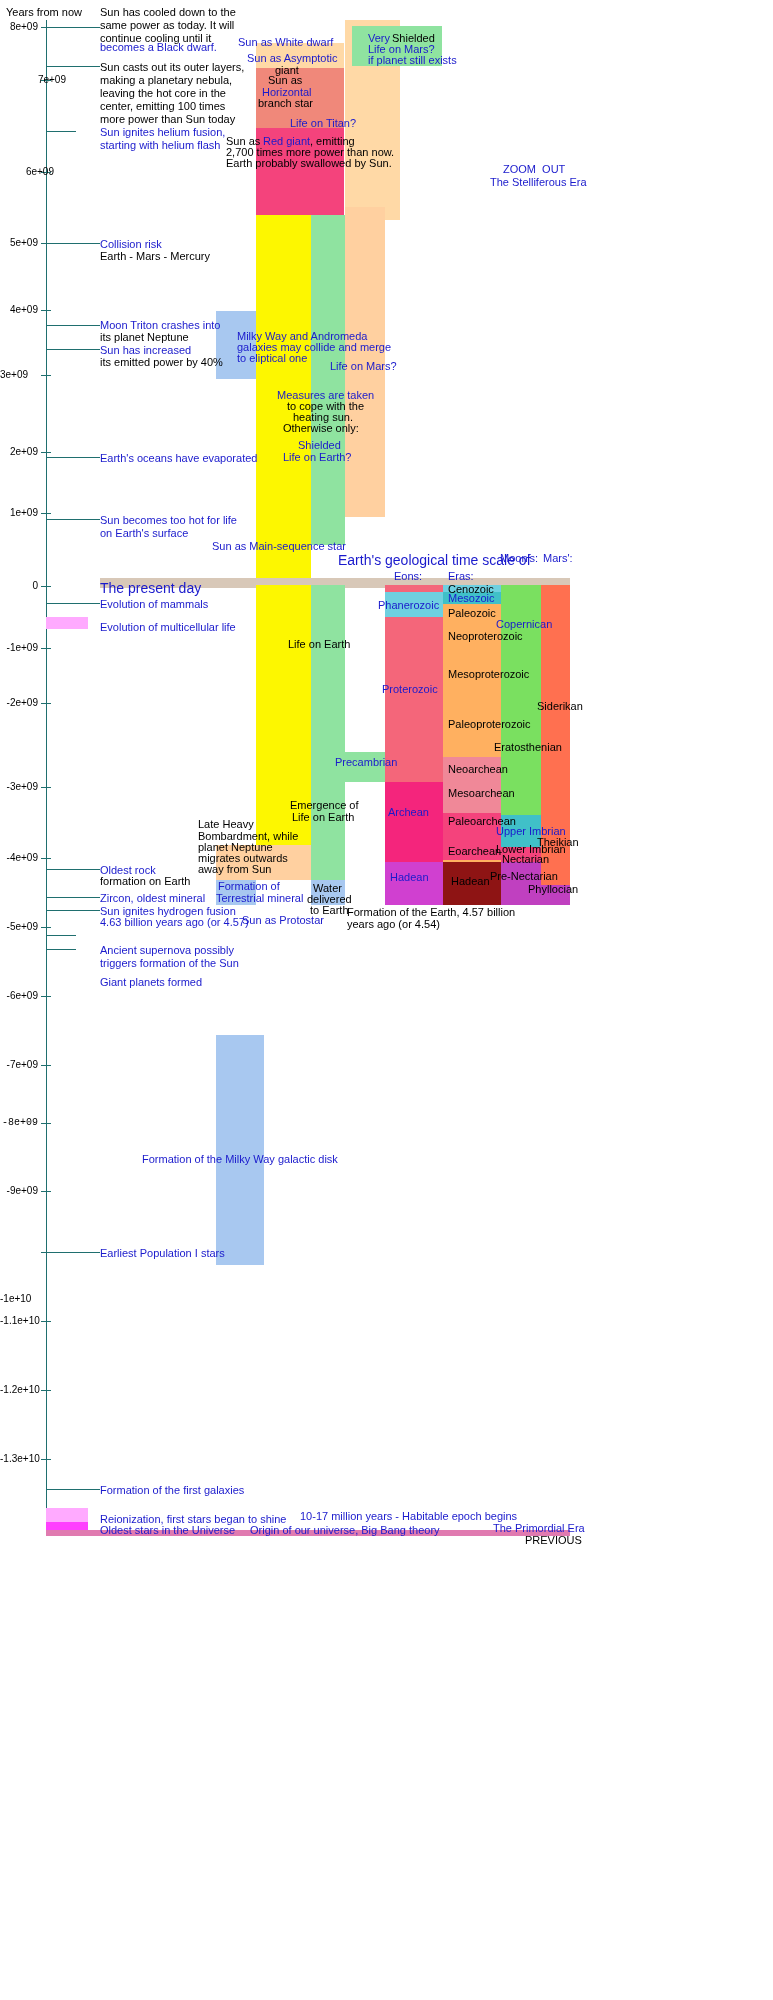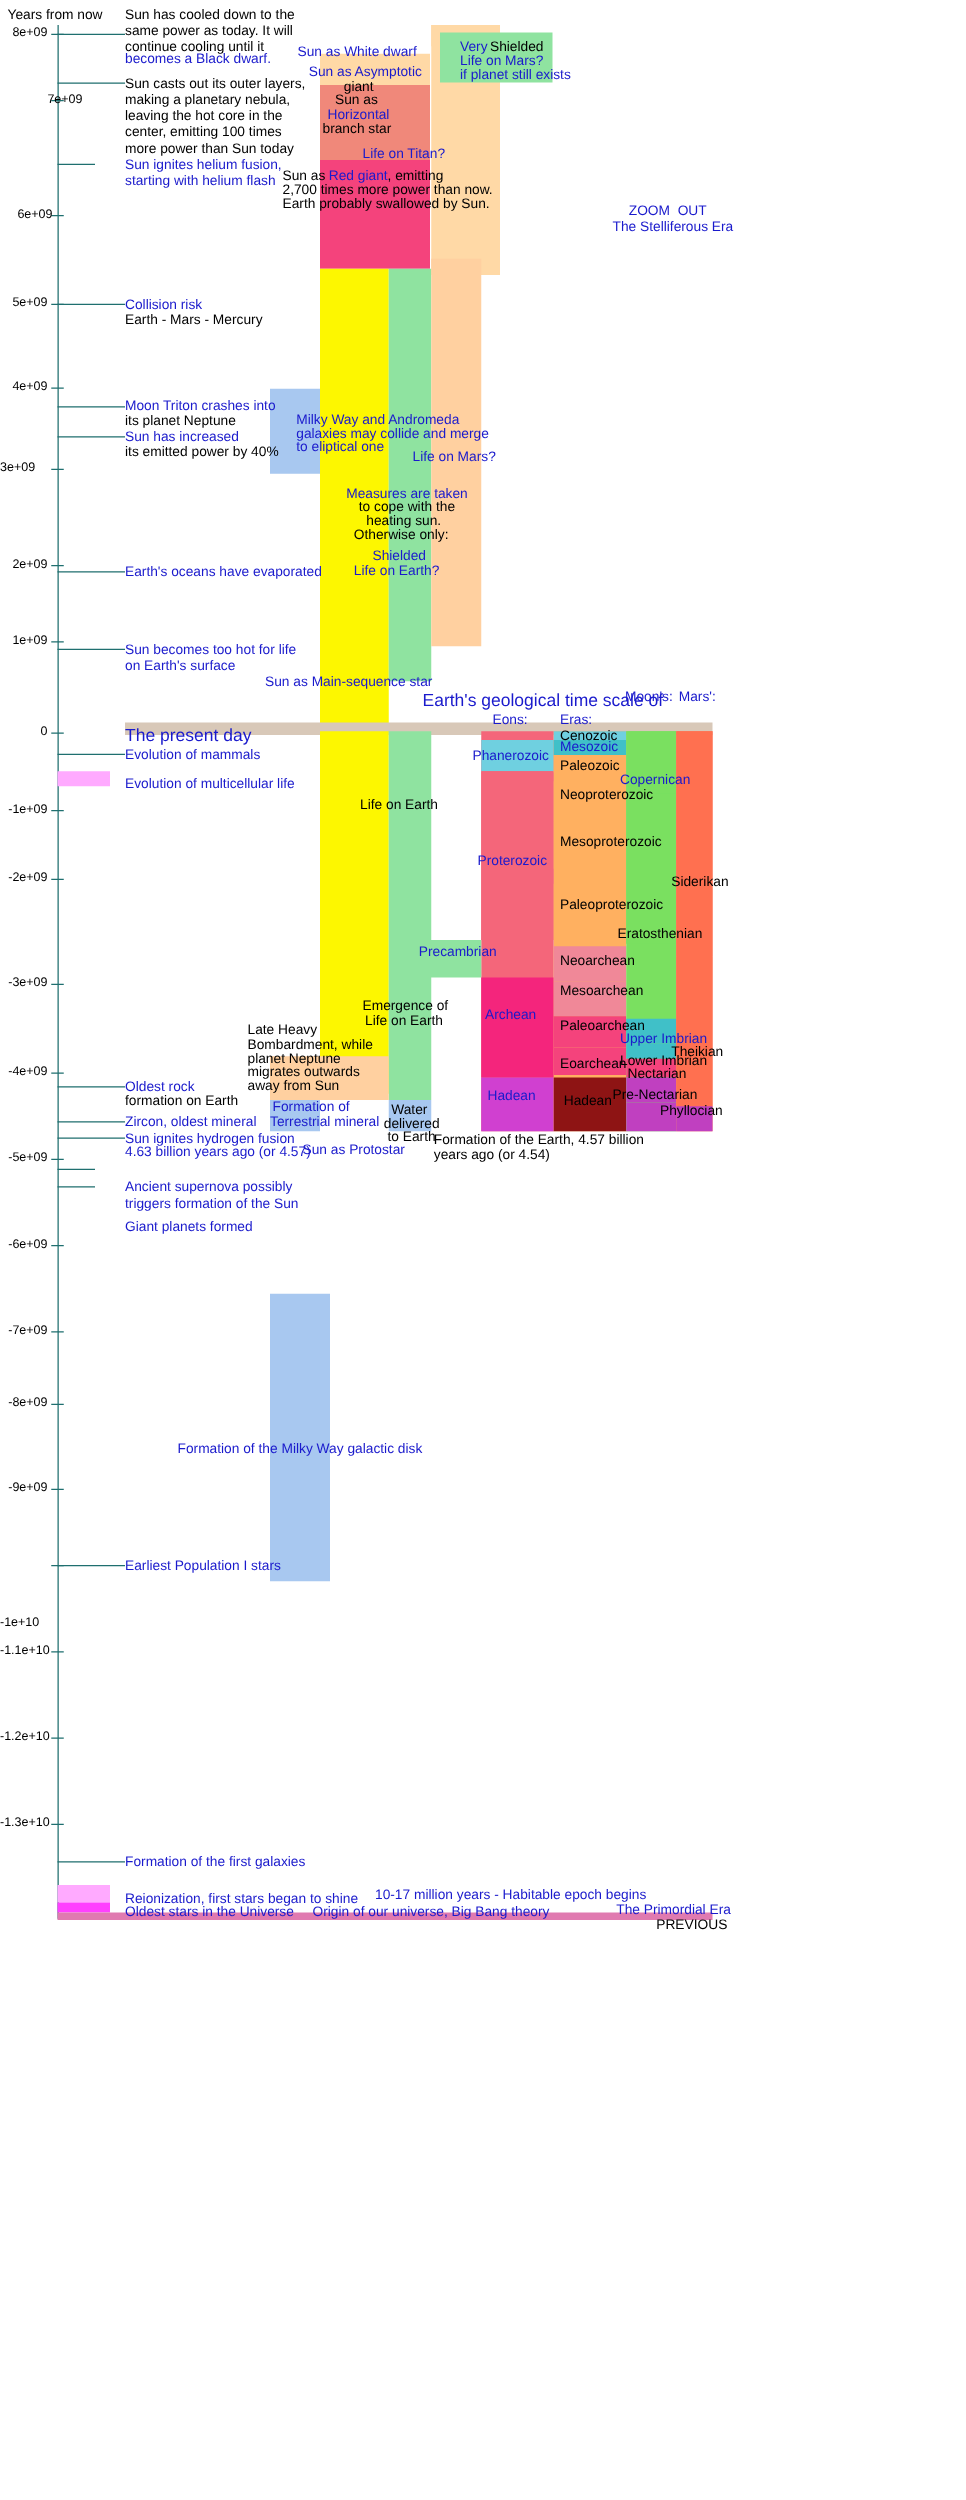--- a/index.html
+++ b/index.html
@@ -25,21 +25,21 @@
 
 <div class="lbl" style="left:6px;top:6px;font-size:11px;">Years from now</div>
 <div class="vaxis" style="left:46px;top:20px;height:1515px;"></div>
 
 <div id="ticks">
     <div class="tick" style="left: 41px; top: 27px;"></div>
     <div class="ticklabel" style="left: 0px; width: 38px; top: 21px;">8e+09</div>
     <div class="tick" style="left: 41px; top: 80px;"></div>
     <div class="ticklabel" style="left: 0px; width: 38px; top: 74px; padding-left: 28px;">7e+09</div>
     <div class="tick" style="left: 41px; top: 172px;"></div>
-    <div class="ticklabel" style="left: 4px; width: 38px; top: 166px;">6e+09</div>
+    <div class="ticklabel" style="left: 16px; width: 38px; top: 166px;">6e+09</div>
     <div class="tick" style="left: 41px; top: 243px;"></div>
     <div class="ticklabel" style="left: 0px; width: 38px; top: 237px;">5e+09</div>
     <div class="tick" style="left: 41px; top: 310px;"></div>
     <div class="ticklabel" style="left: 0px; width: 38px; top: 304px;">4e+09</div>
     <div class="tick" style="left: 41px; top: 375px;"></div>
     <div class="ticklabel" style="left: 0px; width: 26px; top: 369px;">3e+09</div>
     <div class="tick" style="left: 41px; top: 452px;"></div>
     <div class="ticklabel" style="left: 0px; width: 38px; top: 446px;">2e+09</div>
     <div class="tick" style="left: 41px; top: 513px;"></div>
     <div class="ticklabel" style="left: 0px; width: 38px; top: 507px;">1e+09</div>
@@ -53,21 +53,21 @@
     <div class="ticklabel" style="left: 0px; width: 38px; top: 781px;">-3e+09</div>
     <div class="tick" style="left: 41px; top: 858px;"></div>
     <div class="ticklabel" style="left: 0px; width: 38px; top: 852px;">-4e+09</div>
     <div class="tick" style="left: 41px; top: 927px;"></div>
     <div class="ticklabel" style="left: 0px; width: 38px; top: 921px;">-5e+09</div>
     <div class="tick" style="left: 41px; top: 996px;"></div>
     <div class="ticklabel" style="left: 0px; width: 38px; top: 990px;">-6e+09</div>
     <div class="tick" style="left: 41px; top: 1065px;"></div>
     <div class="ticklabel" style="left: 0px; width: 38px; top: 1059px;">-7e+09</div>
     <div class="tick" style="left: 41px; top: 1123px;"></div>
-    <div class="ticklabel" style="left: 0px; width: 38px; top: 1117px;">-8e+09</div>
+    <div class="ticklabel" style="left: 0px; width: 38px; top: 1117px; font-family: Liberation Mono, monospace;">-8e+09</div>
     <div class="tick" style="left: 41px; top: 1191px;"></div>
     <div class="ticklabel" style="left: 0px; width: 38px; top: 1185px;">-9e+09</div>
     <div class="tick" style="left: 41px; top: 1252px;"></div>
     <div class="ticklabel" style="left: 0px; width: 24px; top: 1246px; margin-top: 47px;">-1e+10</div>
     <div class="tick" style="left: 41px; top: 1321px;"></div>
     <div class="ticklabel" style="left: 0px; width: 38px; top: 1315px;">-1.1e+10</div>
     <div class="tick" style="left: 41px; top: 1390px;"></div>
     <div class="ticklabel" style="left: 0px; width: 38px; top: 1384px;">-1.2e+10</div>
     <div class="tick" style="left: 41px; top: 1459px;"></div>
     <div class="ticklabel" style="left: 0px; width: 38px; top: 1453px;">-1.3e+10</div>

